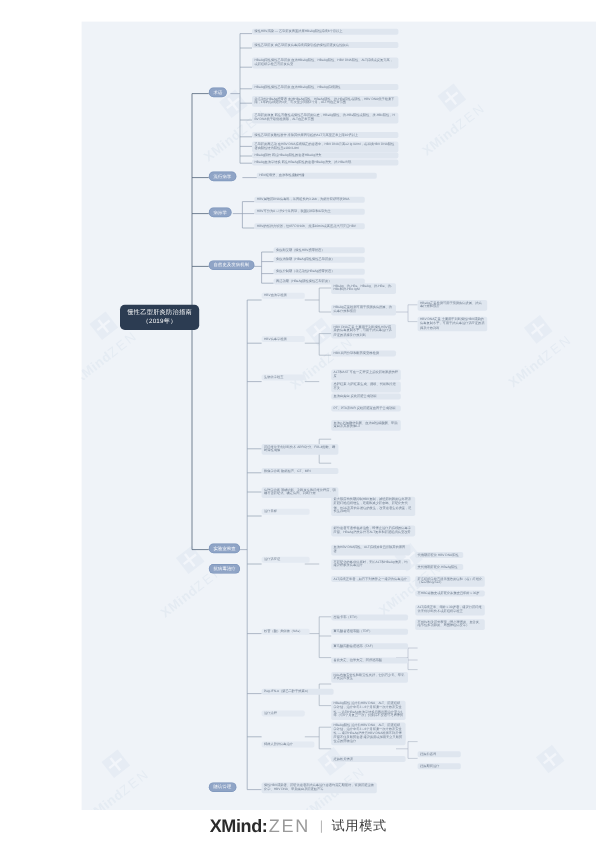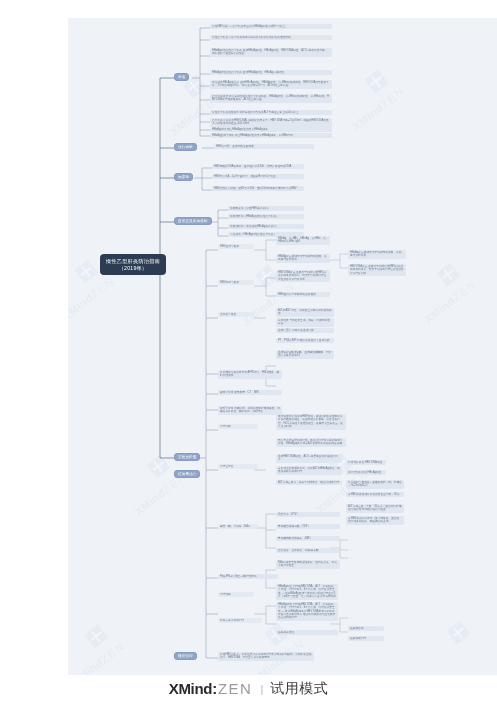--- a/index.html
+++ b/index.html
@@ -63,21 +63,21 @@
   .lf.mid{background:#e4eaf2;}
 
   
   #footer{
     position:absolute;left:0;top:675px;width:497px;height:27px;
     background:#ffffff;display:flex;align-items:center;justify-content:center;
   }
   .fx{font-size:15px;font-weight:700;color:#2b2b2b;letter-spacing:-.3px;}
   .fz{font-size:15px;font-weight:400;color:#9a9a9a;letter-spacing:1.5px;margin-left:1px;}
   .fbar{color:#b8b8b8;font-size:11px;margin:0 7px 0 8px;}
-  .ftm{font-size:14px;color:#3a3a3a;letter-spacing:.5px;}
+  .ftm{font-size:11px;color:#3a3a3a;letter-spacing:.5px;}
 </style>
 </head>
 <body>
 
 <div id="stage">
 
   <div id="canvas">
 
     <div id="watermarks">
       <div class="wmlogo" style="left:118px;top:60px"></div>

